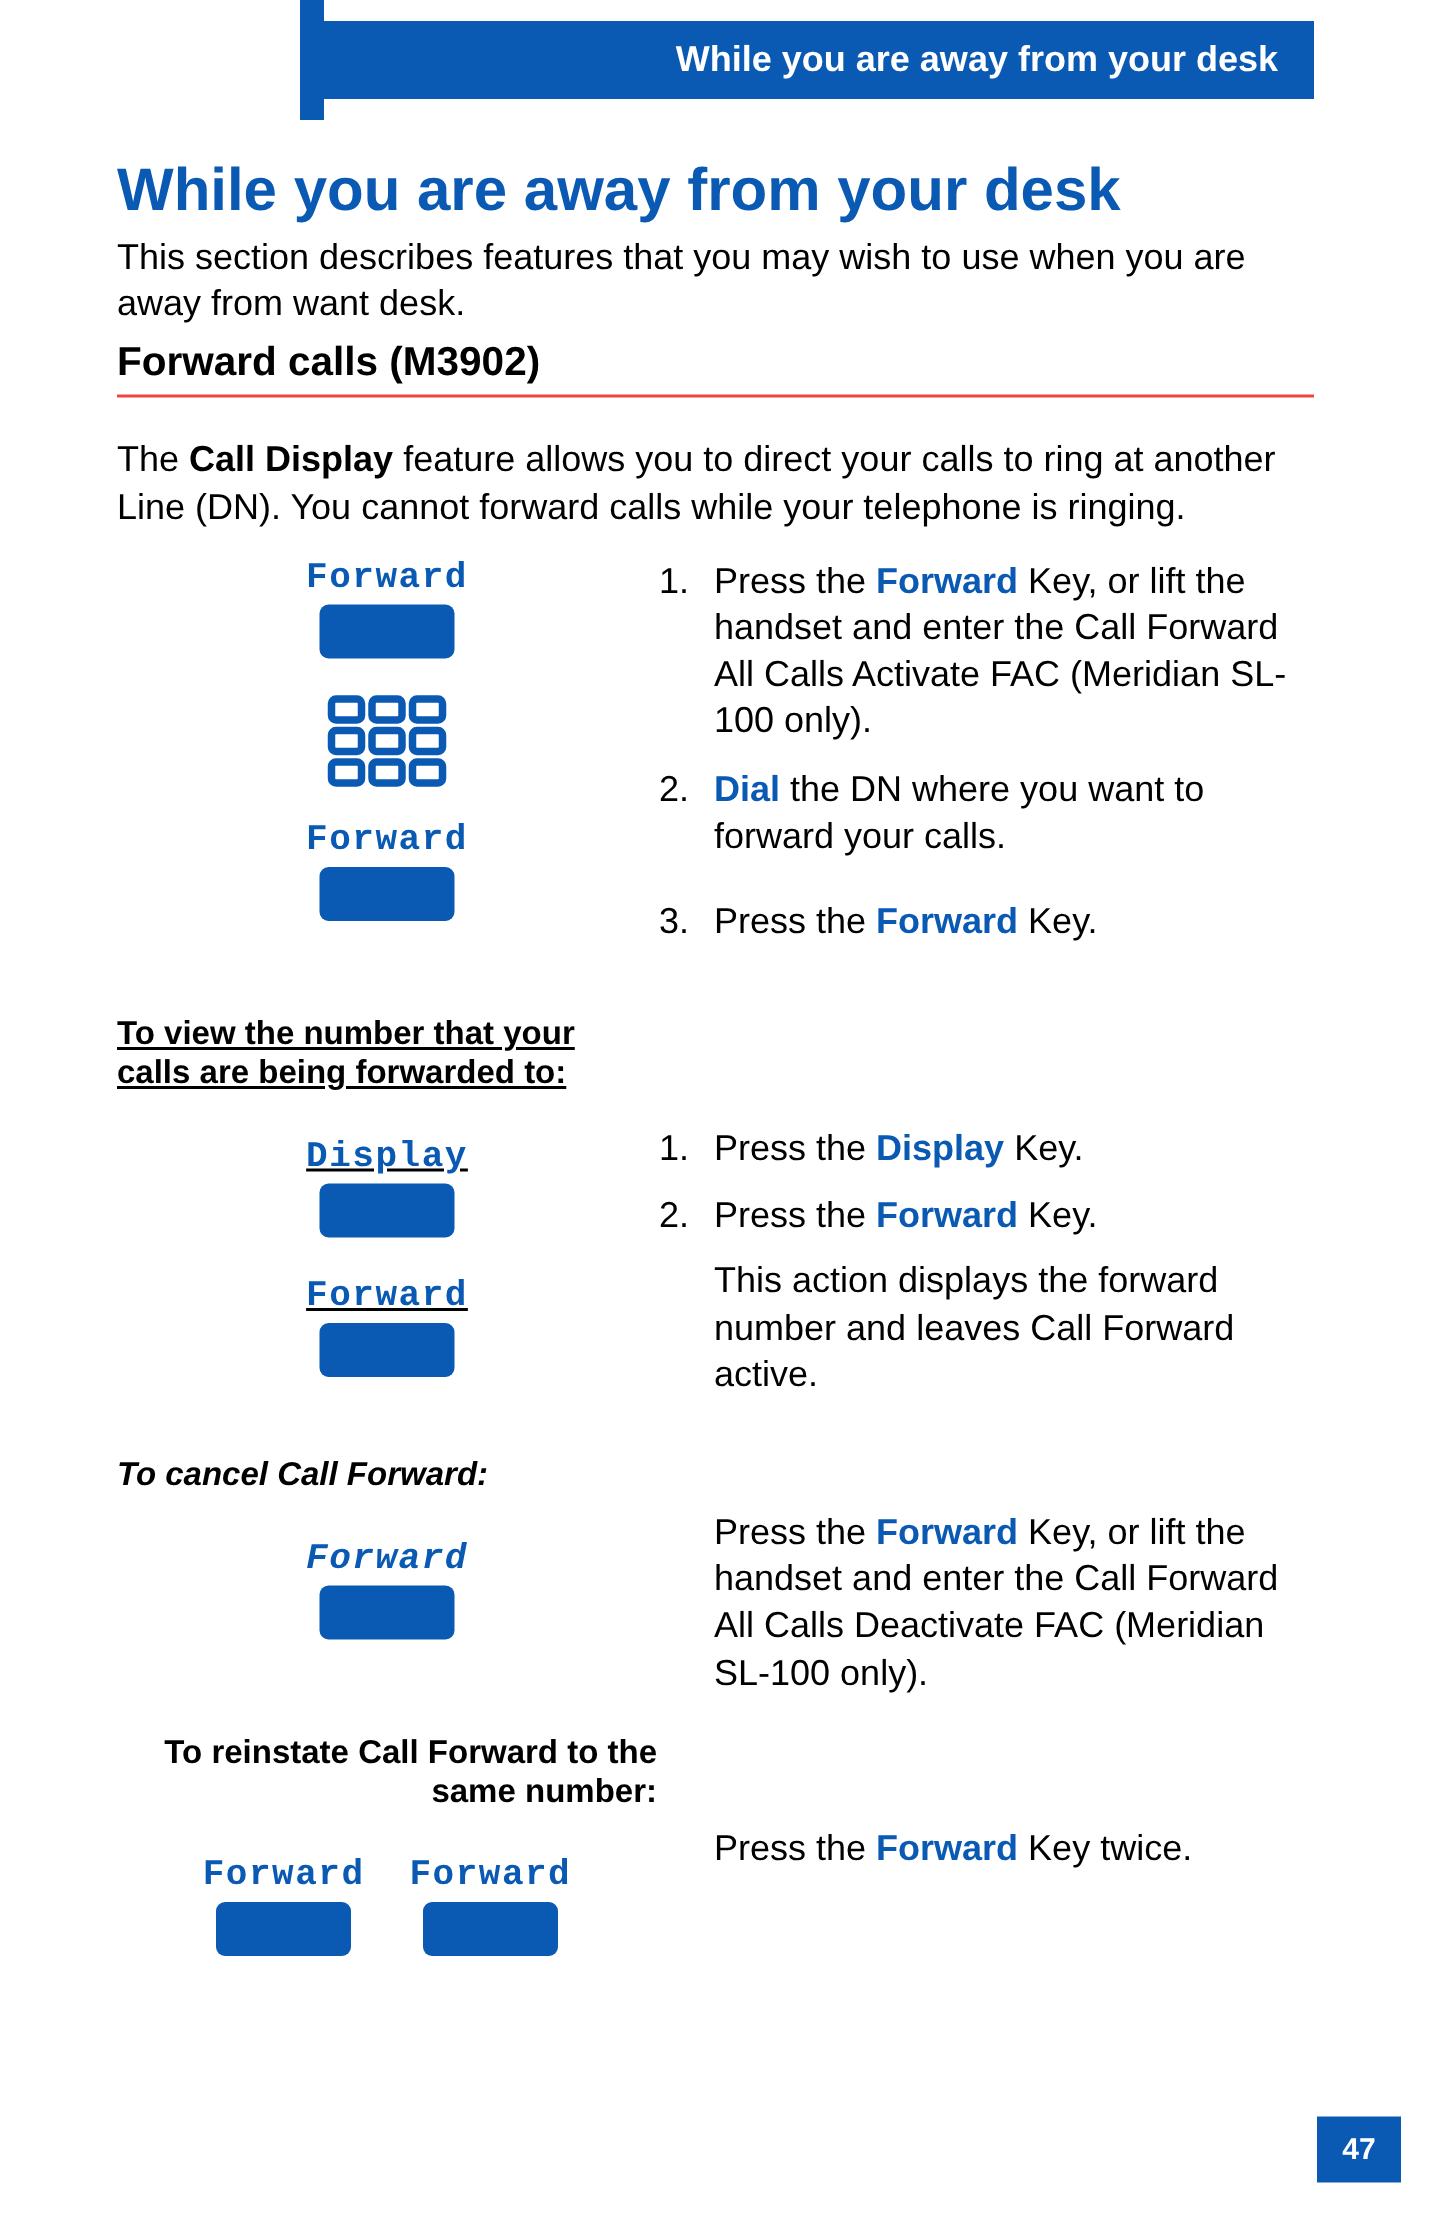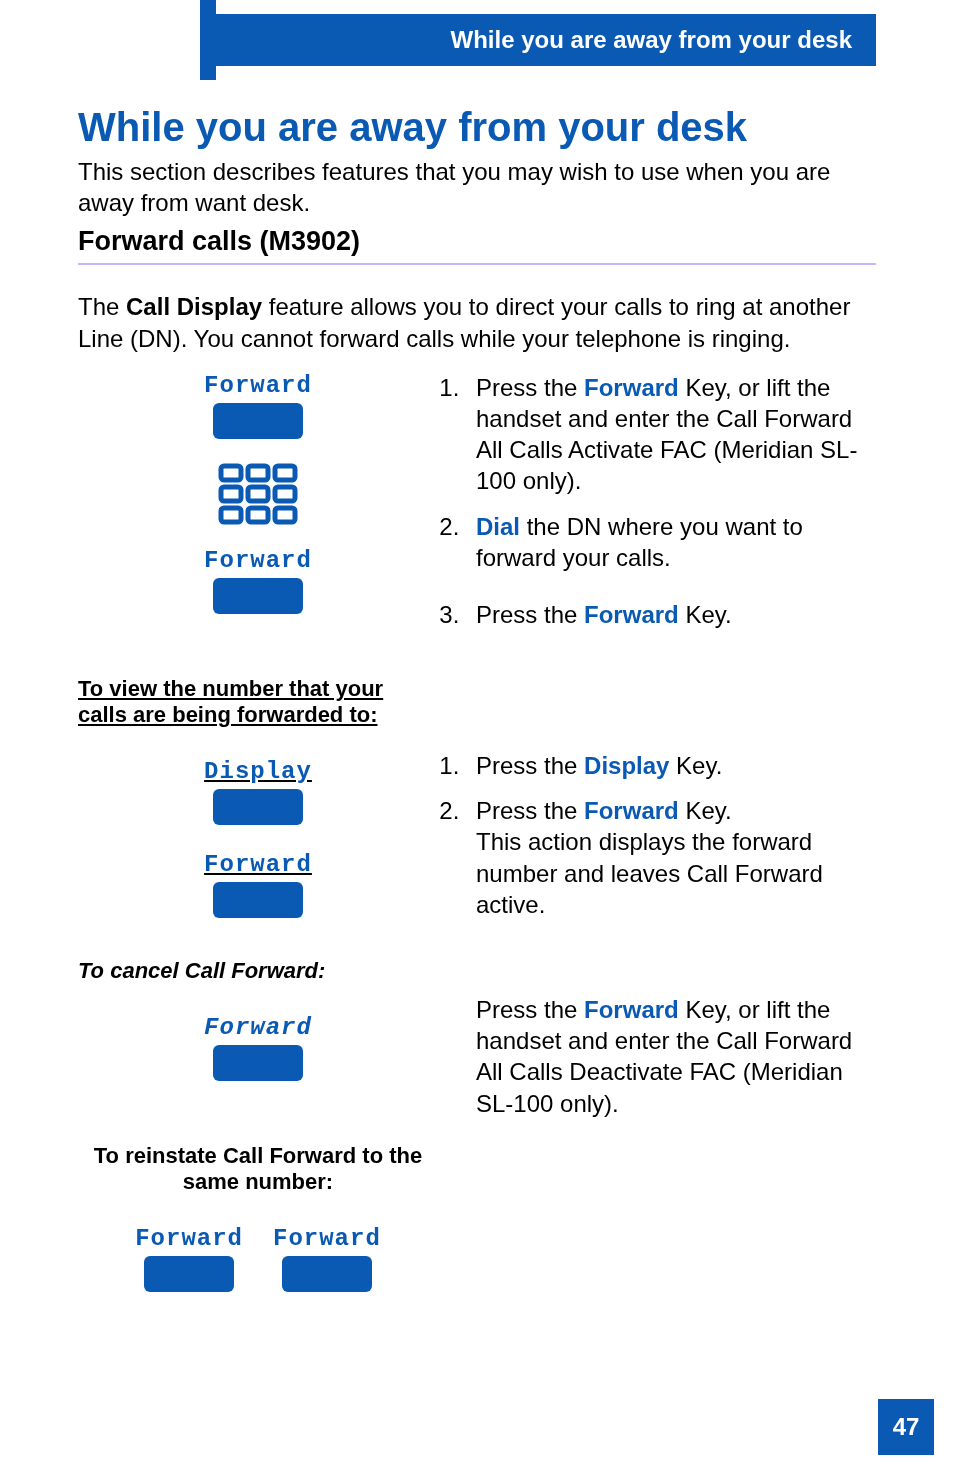--- a/index.html
+++ b/index.html
@@ -48,21 +48,21 @@
   .intro{
     font-size:24px;
     margin:0 0 8px 0;
     line-height:1.3;
   }
   h2{
     font-size:27px;
     font-weight:700;
     margin:0 0 4px 0;
     padding-bottom:6px;
-    border-bottom:2px solid #c4b5fd;
+    border-bottom:2px solid #ef4444;
   }
   .subintro{
     font-size:24px;
     margin:26px 0 18px 0;
     line-height:1.3;
   }
   .bold{font-weight:700;}
   .italic{font-style:italic;}
   .blue-bold{color:var(--blue);font-weight:700;}
   .task-label{
@@ -91,21 +91,21 @@
     margin:0;padding-left:28px;
   }
   ol.steps>li{
     margin-bottom:14px;
     padding-left:10px;
   }
   .note-block{
     margin:-2px 0 10px 0;
   }
   .sub-para{
-    margin-top:0;
+    margin-top:12px;
   }
   
   .softkey{
     display:flex;flex-direction:column;align-items:center;
   }
   .softkey-label{
     font-family:"Courier New",monospace;
     font-weight:700;
     font-size:24px;
     color:var(--key-label);
@@ -122,24 +122,24 @@
   }
   
   .keypad{
     display:flex;justify-content:center;
     margin:6px 0 4px 0;
   }
   
   .page-num{
     position:absolute;
     right:20px;bottom:20px;
-    width:56px;height:56px;
+    width:56px;height:44px;
     background:var(--blue);
     color:#fff;
-    font-size:24px;
+    font-size:20px;
     font-weight:700;
     display:flex;align-items:center;justify-content:center;
   }
 </style>
 </head>
 <body>
 
 <div class="header-rail"></div>
 <div class="header-band">
   <span>While you are away from your desk</span>
@@ -229,31 +229,34 @@
         <div class="softkey-btn"></div>
       </div>
     </div>
     <div class="right-col" style="margin-top:40px;padding-left:38px;">
       <span>Press the </span><span class="blue-bold">Forward</span><span> Key, or lift the handset and enter the Call Forward All Calls Deactivate FAC (Meridian SL-100 only).</span>
     </div>
   </div>
 
   <div class="two-col" style="margin-top:20px;">
     <div class="left-col" style="align-items:flex-start;">
-      <div class="task-label" style="text-align:center;">To reinstate Call Forward to the same number:</div>
+      <div class="task-label" style="text-align:right;">To reinstate Call Forward to the same number:</div>
       <div class="softkey-row" style="align-self:center;">
         <div class="softkey">
           <div class="softkey-label">Forward</div>
           <div class="softkey-btn"></div>
         </div>
         <div class="softkey">
           <div class="softkey-label">Forward</div>
           <div class="softkey-btn"></div>
         </div>
       </div>
     </div>
+    <div class="right-col" style="margin-top:66px;padding-left:38px;">
+      <span>Press the </span><span class="blue-bold">Forward</span><span> Key twice.</span>
+    </div>
   </div>
 
 </div>
 
 <div class="page-num">
   <span>47</span>
 </div>
 
 </body></html>

